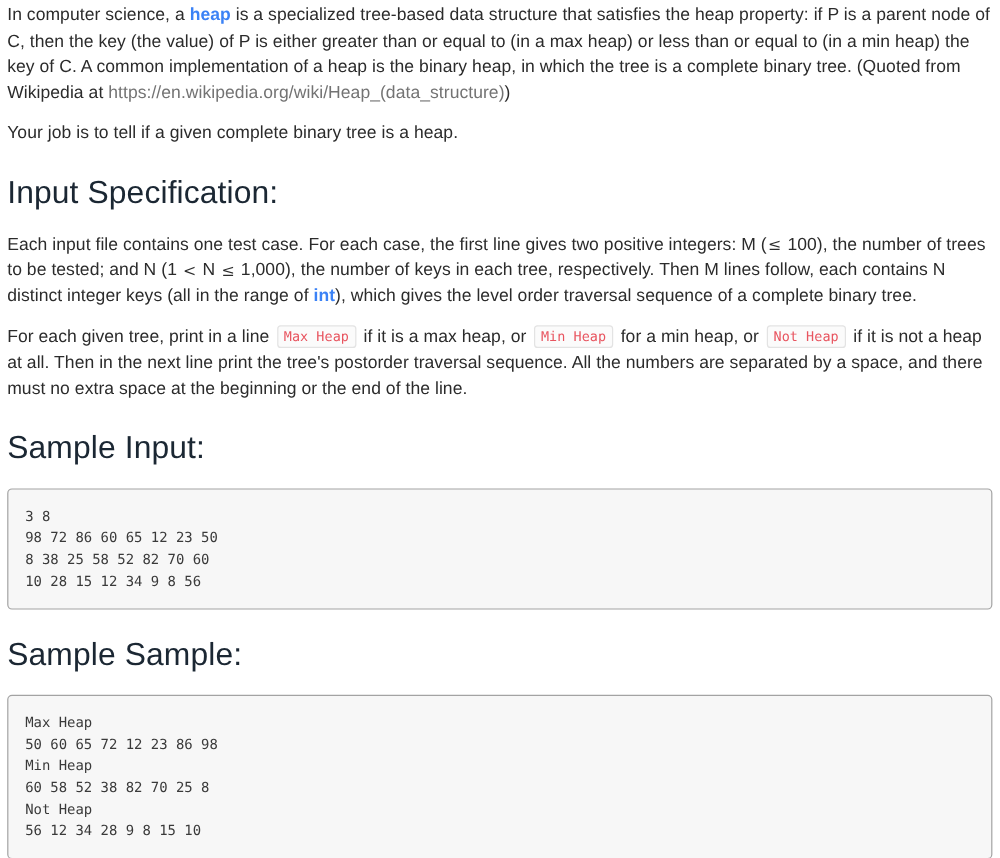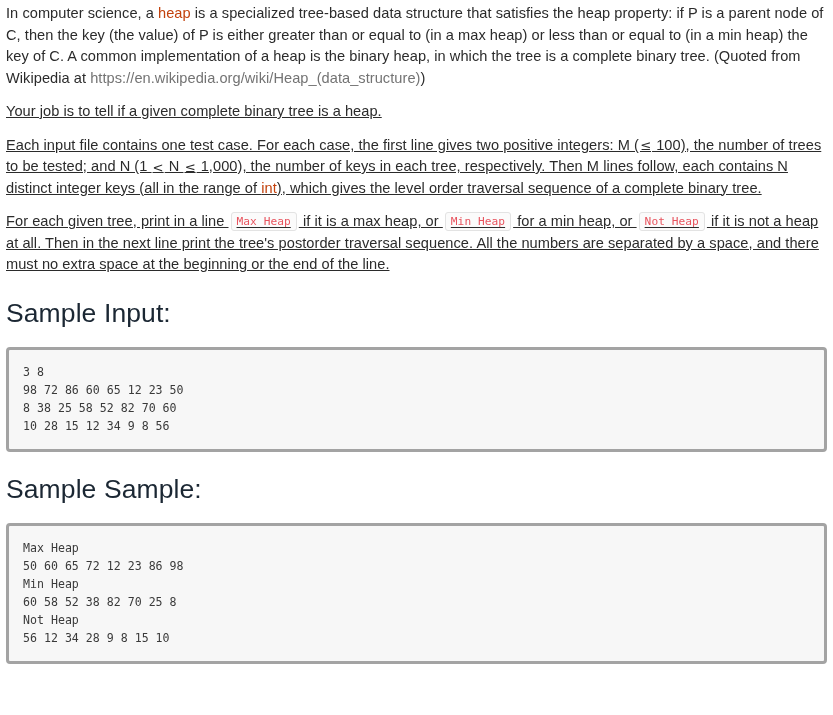--- a/index.html
+++ b/index.html
@@ -22,43 +22,41 @@
   }
   p.para {
     margin: 0 0 0 0;
     font-size: 14.6px;
     line-height: 21.5px;
     color: #2b2b2b;
     letter-spacing: 0.05px;
   }
   p.para + p.para {
     margin-top: 12px;
-    text-decoration: underline;
   }
   .intro {
     padding-top: 3px;
   }
   h2.heading {
     font-size: 26.5px;
     font-weight: 300;
     line-height: 34px;
     color: #1b2733;
     margin: 20px 0 0 0;
     letter-spacing: 0.1px;
   }
   h2.heading + p.para {
     margin-top: 17px;
-    margin-left: 47px;
   }
   a.extlink {
     color: #737373;
     text-decoration: none;
     word-break: break-all;
   }
-  b.strong { font-weight: normal; color: #c2410c; }
+  b.strong { font-weight: bold; color: #3b82f6; }
   .mathsym {
     font-family: "DejaVu Serif", serif;
     font-size: 13.2px;
     color: #2b2b2b;
     padding: 0 1px;
     position: relative;
     top: 0.5px;
   }
   code.inline {
     font-family: "DejaVu Sans Mono", monospace;
@@ -68,41 +66,42 @@
     border: 1px solid #e3e3e3;
     border-radius: 3px;
     padding: 2px 5px 2px 5px;
     margin: 0 2px;
     white-space: pre;
     vertical-align: 1px;
   }
   pre.codeblock {
     margin: 17px 0 0 0;
     background: #f7f7f7;
-    border: 3px solid #a3a3a3;
+    border: 1px solid #a3a3a3;
     border-radius: 4px;
     padding: 13px 14px 14px 14px;
     font-family: "DejaVu Sans Mono", monospace;
     font-size: 11.6px;
     line-height: 18px;
     color: #3a3a3a;
     overflow: hidden;
     white-space: pre;
     box-sizing: border-box;
   }
 </style>
 </head>
 <body>
 
 <div class="page">
 
   <p class="para intro"><span>In computer science, a </span><b class="strong">heap</b><span> is a specialized tree-based data structure that satisfies the heap property: if P is a parent node of C, then the key (the value) of P is either greater than or equal to (in a max heap) or less than or equal to (in a min heap) the key of C. A common implementation of a heap is the binary heap, in which the tree is a complete binary tree. (Quoted from Wikipedia at </span><a class="extlink" href="#">https://en.wikipedia.org/wiki/Heap_(data_structure)</a><span>)</span></p>
 
   <p class="para">Your job is to tell if a given complete binary tree is a heap.</p>
 
+  <h2 class="heading">Input Specification:</h2>
 
   <p class="para"><span>Each input file contains one test case. For each case, the first line gives two positive integers: M (</span><span class="mathsym">≤</span><span> 100), the number of trees to be tested; and N (1 </span><span class="mathsym">&lt;</span><span> N </span><span class="mathsym">≤</span><span> 1,000), the number of keys in each tree, respectively. Then M lines follow, each contains N distinct integer keys (all in the range of </span><b class="strong">int</b><span>), which gives the level order traversal sequence of a complete binary tree.</span></p>
 
 
   <p class="para"><span>For each given tree, print in a line </span><code class="inline">Max Heap</code><span> if it is a max heap, or </span><code class="inline">Min Heap</code><span> for a min heap, or </span><code class="inline">Not Heap</code><span> if it is not a heap at all. Then in the next line print the tree's postorder traversal sequence. All the numbers are separated by a space, and there must no extra space at the beginning or the end of the line.</span></p>
 
   <h2 class="heading">Sample Input:</h2>
 
   <pre class="codeblock">3 8
 98 72 86 60 65 12 23 50

